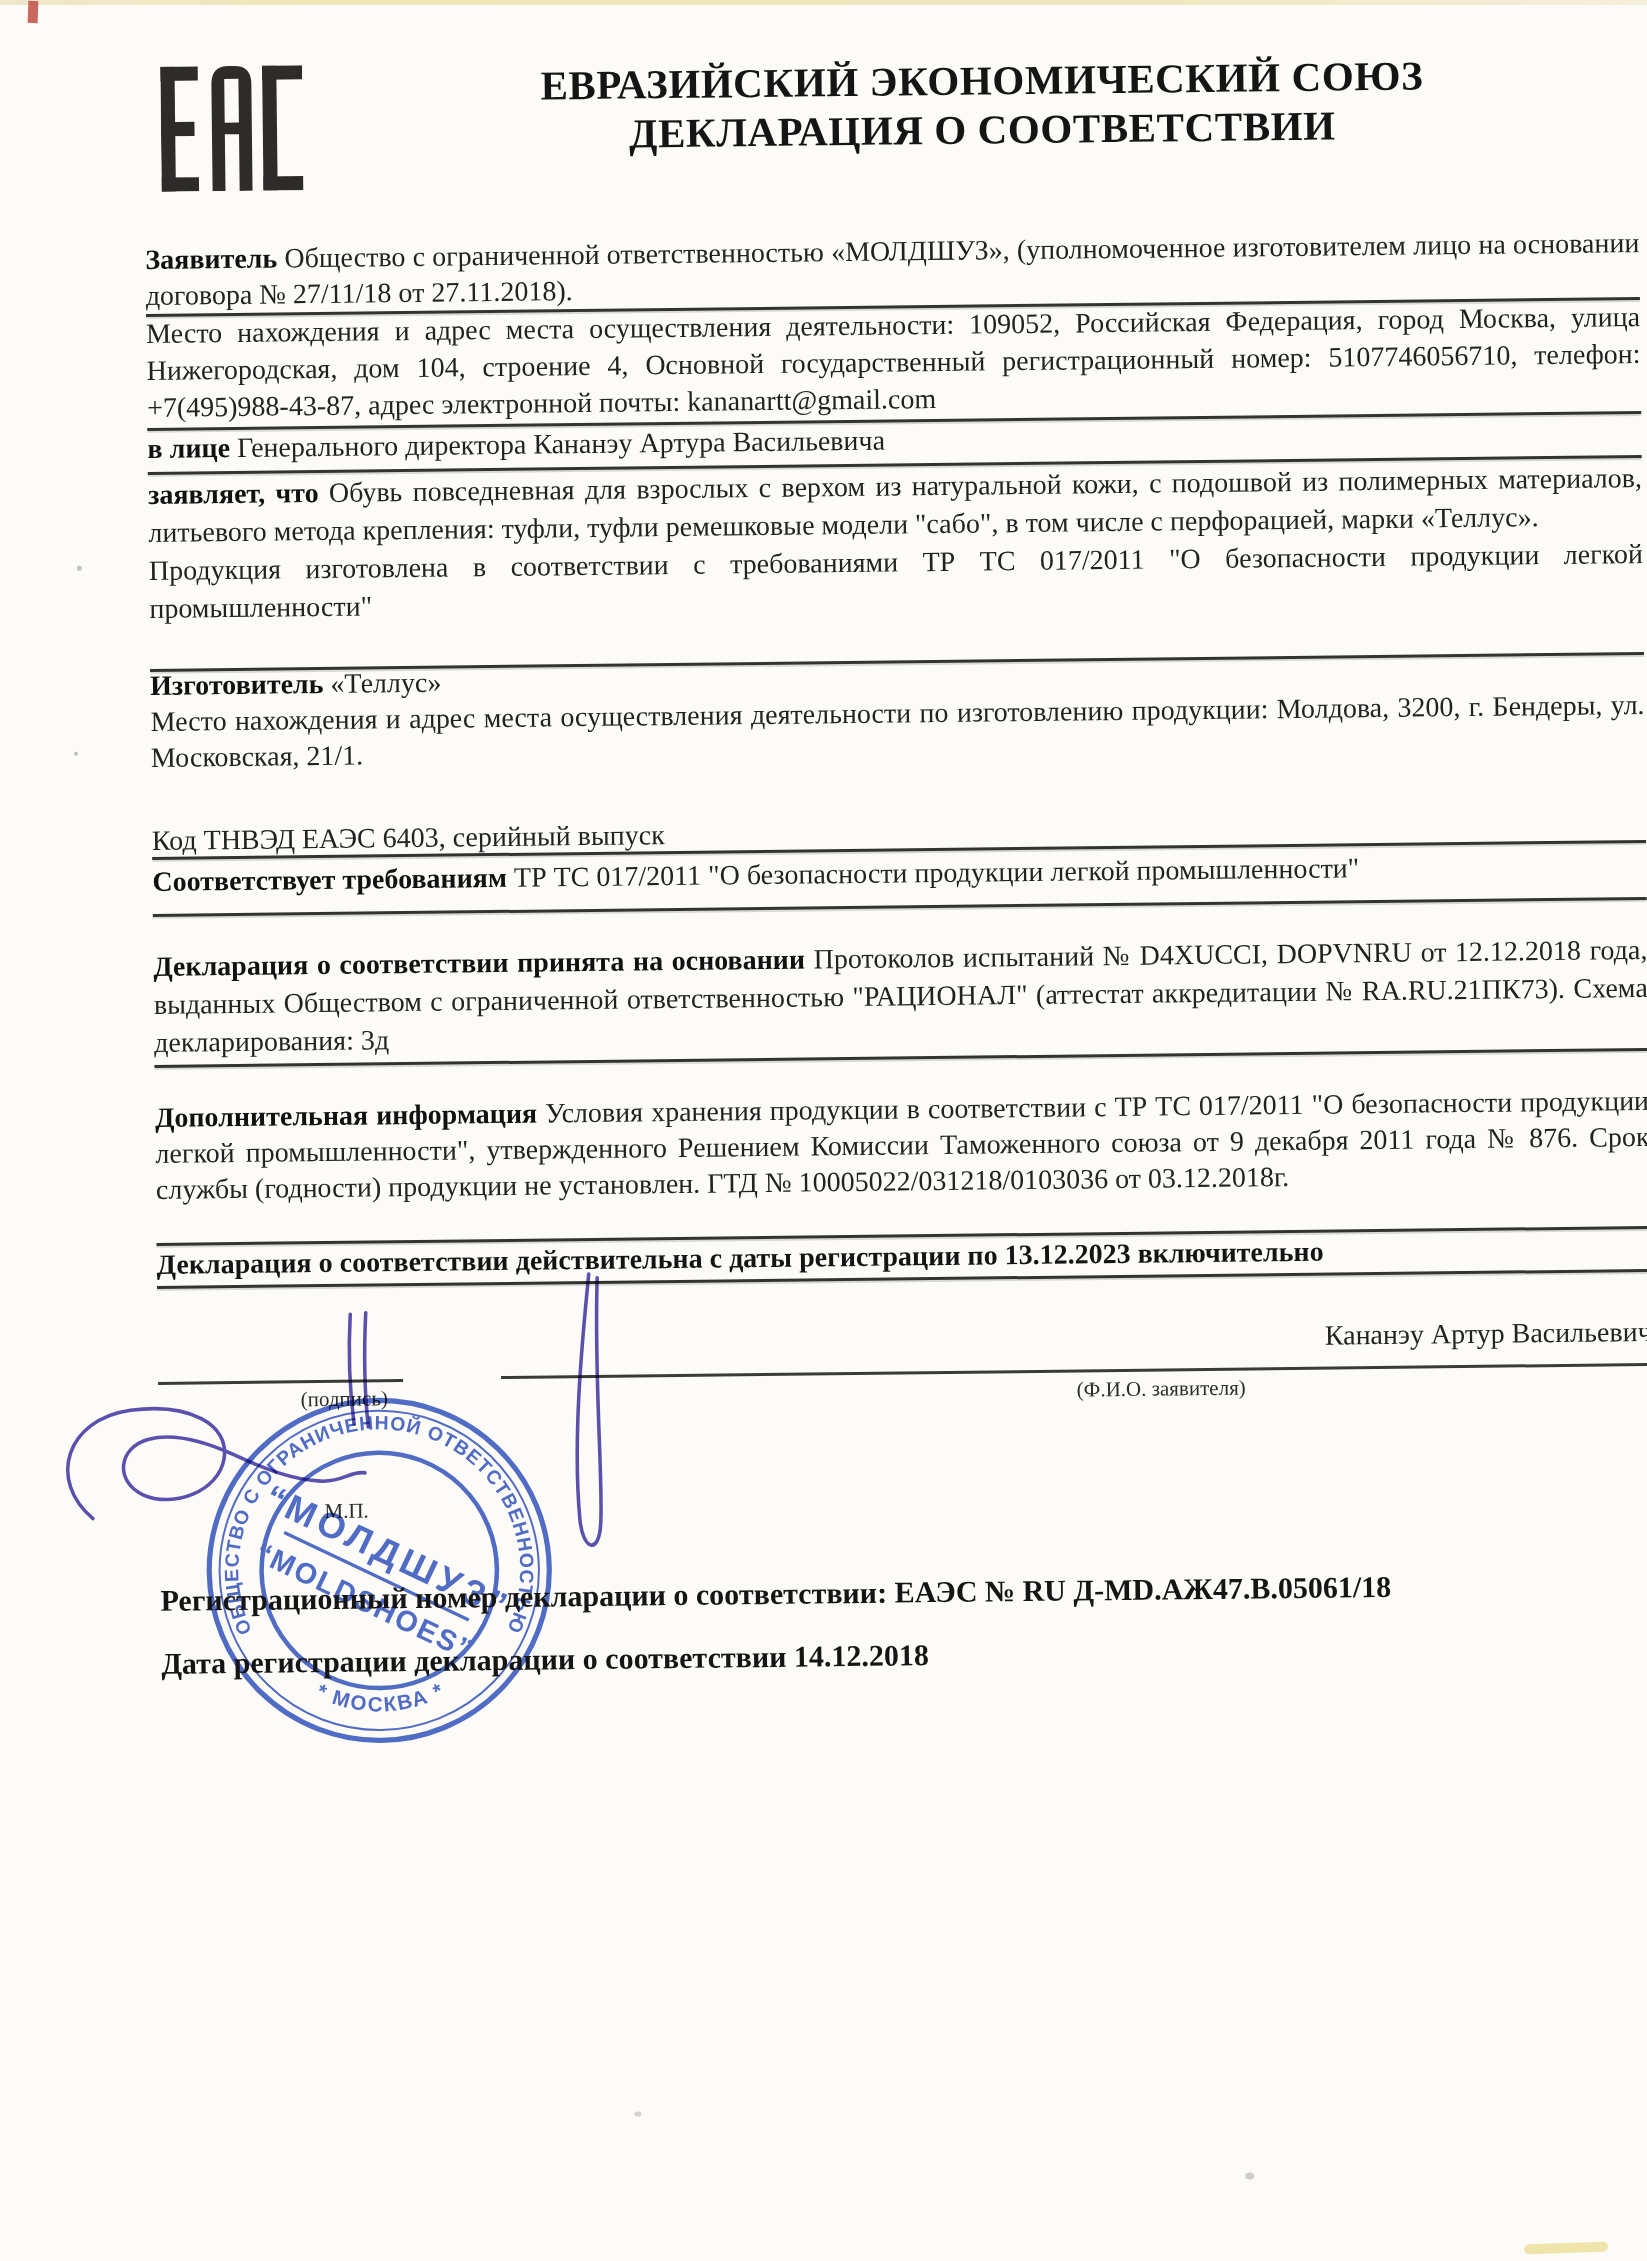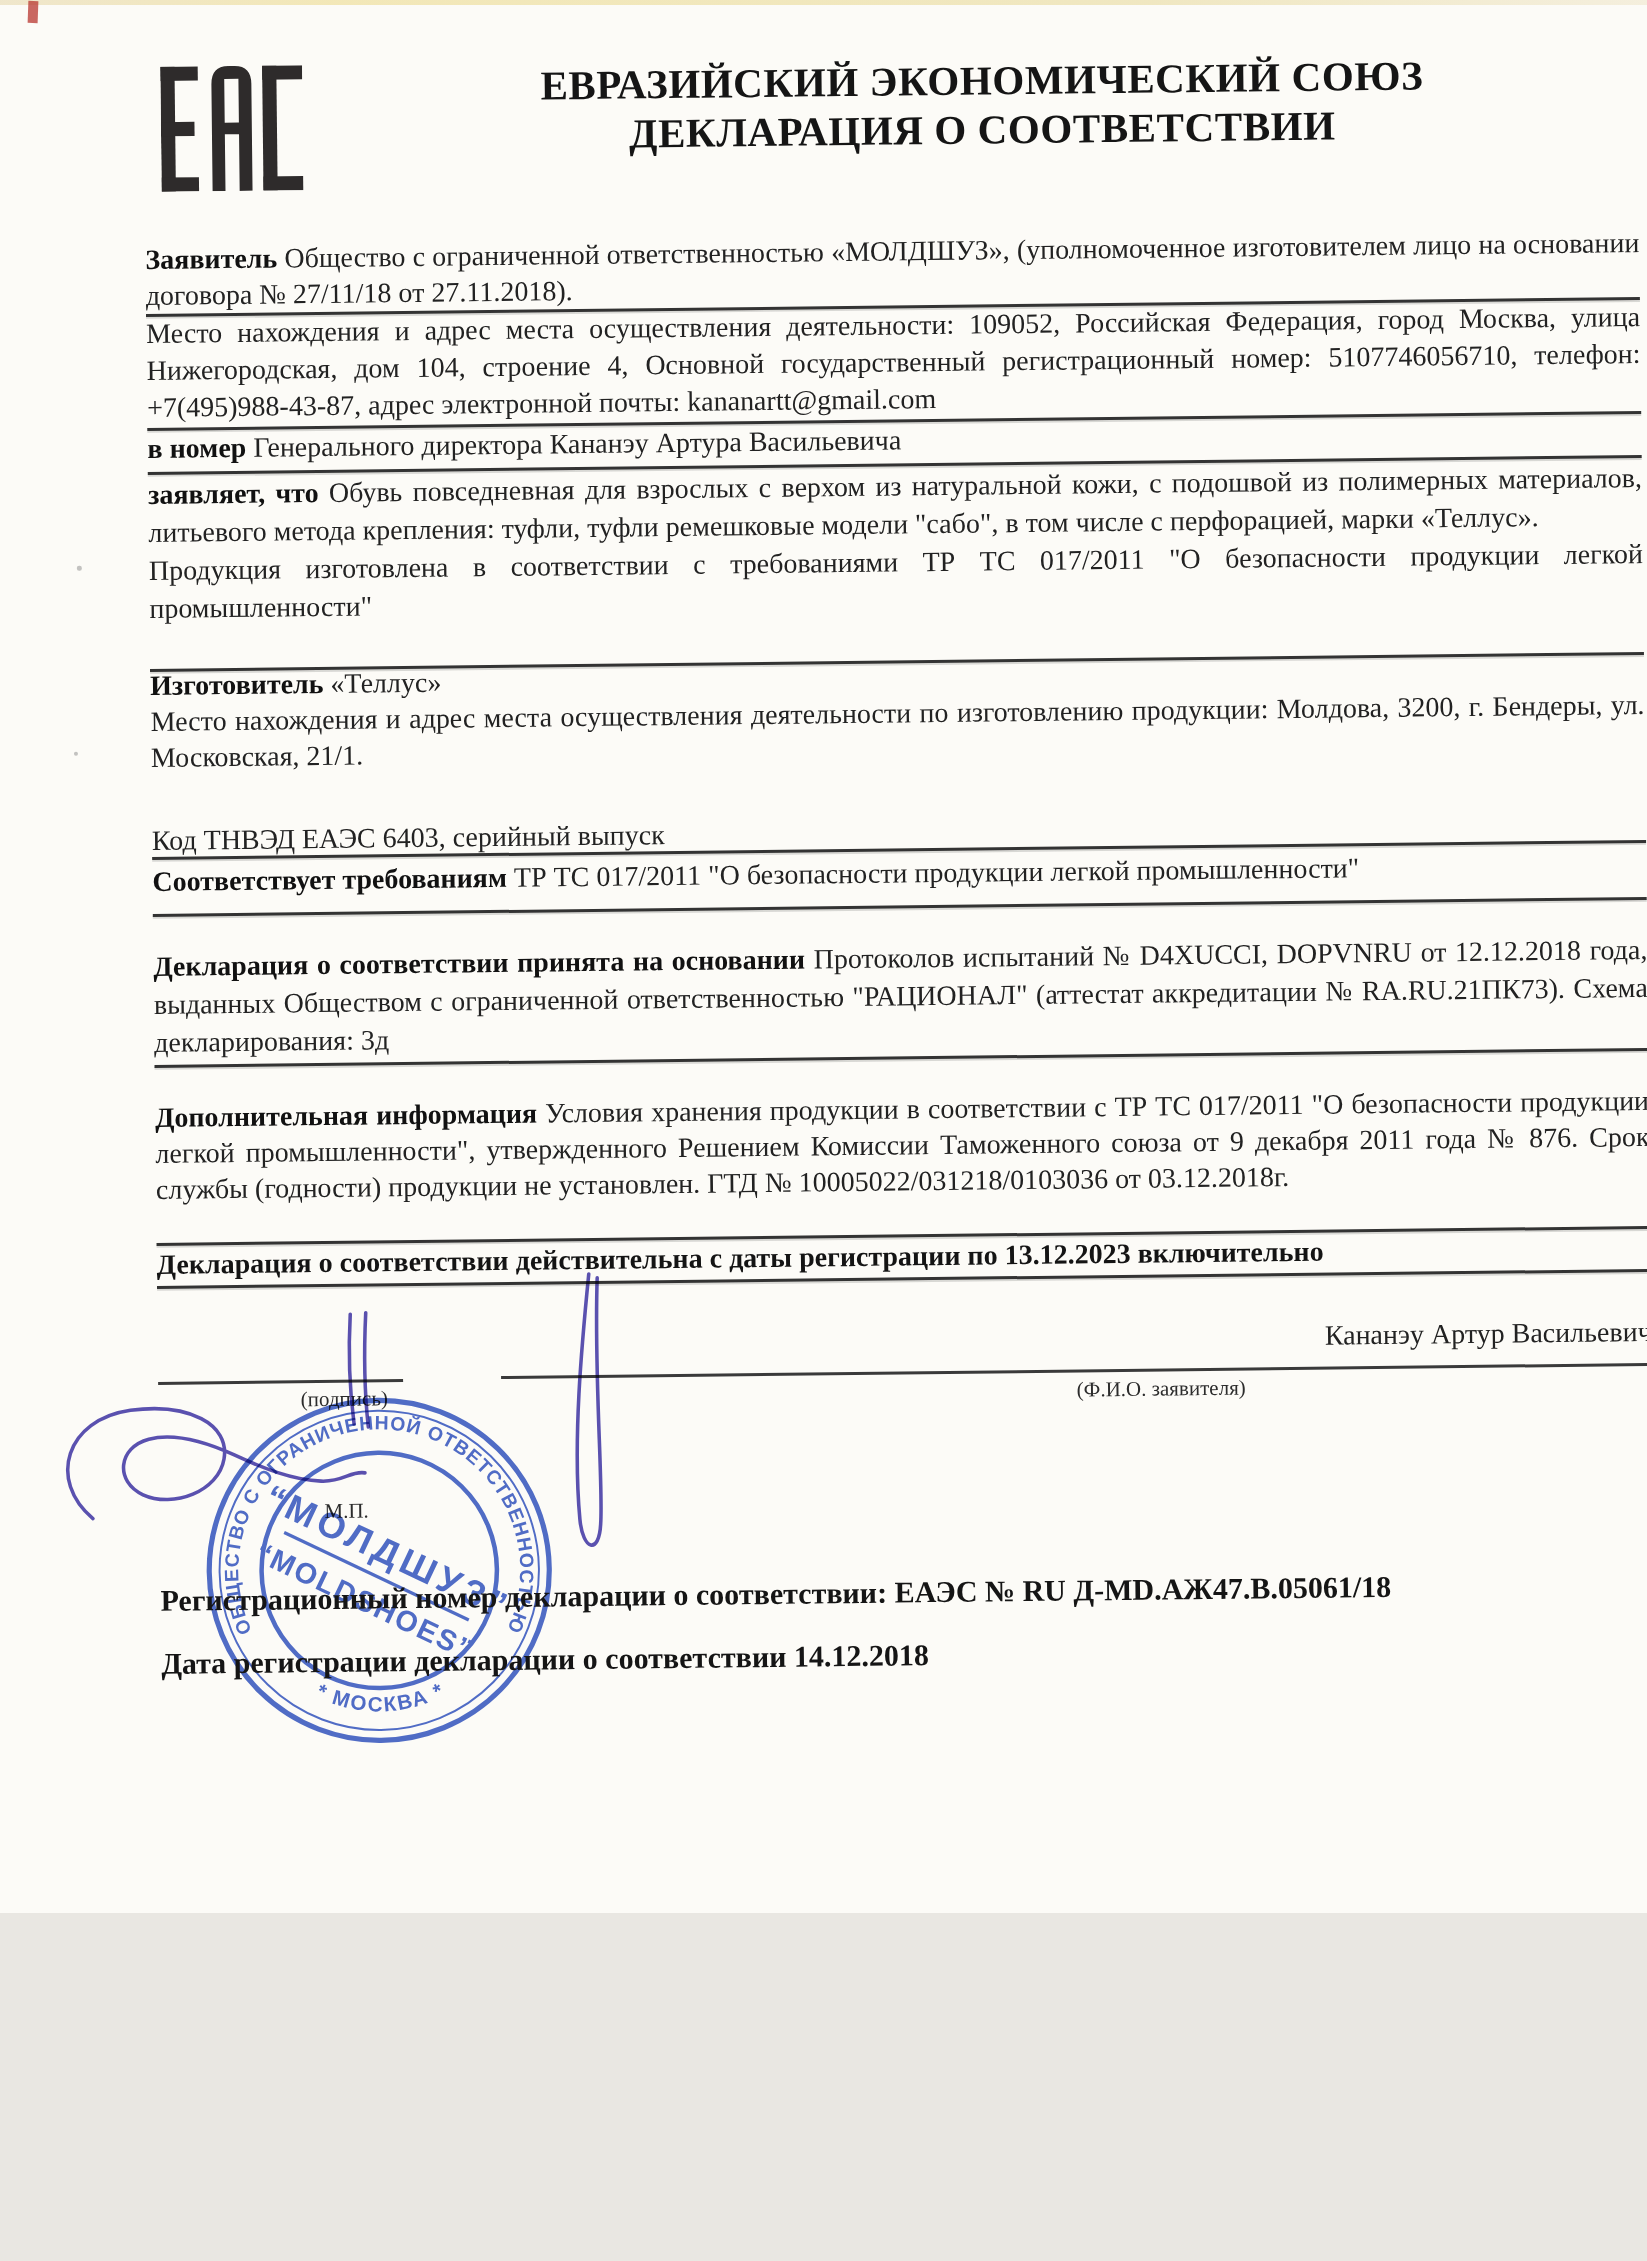--- a/index.html
+++ b/index.html
@@ -1,17 +1,17 @@
 <!DOCTYPE html>
 <html lang="ru" style="font-size:10.3px"><head>
 <meta charset="utf-8">
 <title>Декларация о соответствии</title>
 <style>
   html,body{margin:0;padding:0;background:#e9e7e2;}
-  .page{position:relative;width:1647px;height:1913px;background:#fcfbf7;overflow:hidden;
+  .page{position:relative;width:1647px;height:2261px;background:#fcfbf7;overflow:hidden;
         font-family:"Liberation Serif","DejaVu Serif",serif;color:#1f1f1f;}
   .sheet{position:absolute;left:0;top:0;width:1647px;height:2261px;
          transform:rotate(-0.65deg);transform-origin:52px 52px;}
   .doc-title{position:absolute;left:329px;top:67px;width:1305px;text-align:center;
              font-weight:bold;font-size:41px;line-height:49px;letter-spacing:0.6px;color:#151515;}
   .para{position:absolute;left:143px;width:1494px;font-size:28px;line-height:37px;
         text-align:justify;color:#222;}
   .para p{margin:0;}
   .para b{font-weight:bold;color:#111;}
   .left{text-align:left;}
@@ -65,21 +65,21 @@
       <p><b>Заявитель</b><span> Общество с ограниченной ответственностью «МОЛДШУЗ», (уполномоченное изготовителем лицо на основании договора № 27/11/18 от 27.11.2018).</span></p>
     </div>
     <div class="rule" style="top:315px;"></div>
 
     <div class="para" style="top:316px;line-height:37px;">
       <p>Место нахождения и адрес места осуществления деятельности: 109052, Российская Федерация, город Москва, улица Нижегородская, дом 104, строение 4, Основной государственный регистрационный номер: 5107746056710, телефон: +7(495)988-43-87, адрес электронной почты: kananartt@gmail.com</p>
     </div>
     <div class="rule" style="top:429px;"></div>
 
     <div class="para left" style="top:431px;">
-      <p><b>в номер</b><span> Генерального директора Кананэу Артура Васильевича</span></p>
+      <p><b>в лице</b><span> Генерального директора Кананэу Артура Васильевича</span></p>
     </div>
     <div class="rule" style="top:473px;"></div>
 
     <div class="para" style="top:477px;line-height:38px;">
       <p><b>заявляет, что</b><span> Обувь повседневная для взрослых с верхом из натуральной кожи, с подошвой из полимерных материалов, литьевого метода крепления: туфли, туфли ремешковые модели "сабо", в том числе с перфорацией, марки «Теллус».</span></p>
       <p>Продукция изготовлена в соответствии с требованиями ТР ТС 017/2011 "О безопасности продукции легкой промышленности"</p>
     </div>
     <div class="rule" style="top:670px;"></div>
 
     <div class="para" style="top:669px;line-height:36px;">

